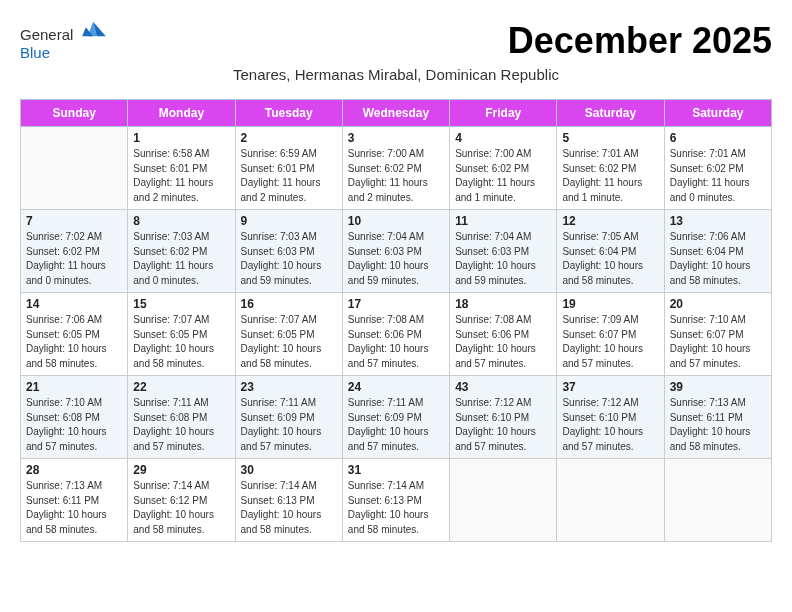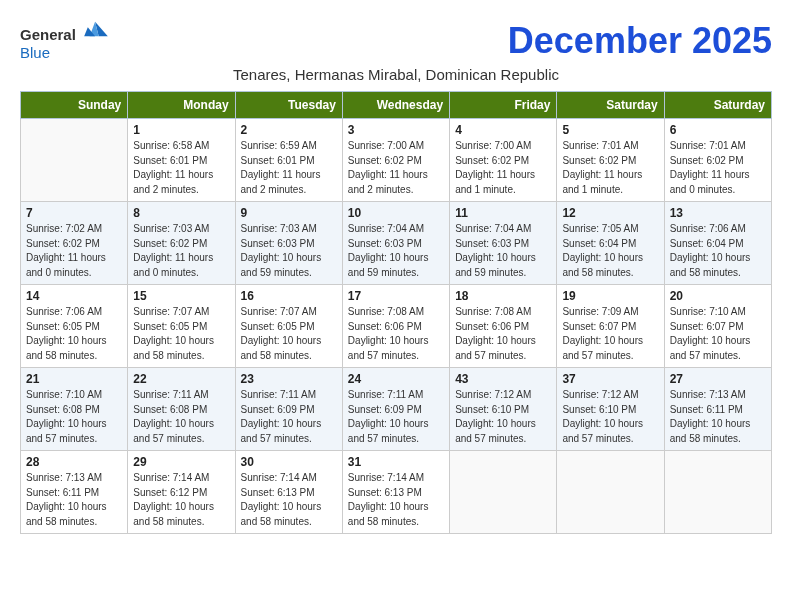--- a/index.html
+++ b/index.html
@@ -21,38 +21,38 @@
       align-items: center;
     }
     .logo-icon {
       width: 28px;
       height: 20px;
       margin-left: 2px;
     }
     .month-title {
       font-size: 36px;
       font-weight: bold;
-      color: #1d4ed8;
+      color: #000000;
       text-align: right;
     }
     .subtitle {
       text-align: center;
       font-size: 15px;
       color: #333;
-      margin-bottom: 8px;
+      margin-bottom: 16px;
     }
     .calendar {
       width: 100%;
       border-collapse: collapse;
       font-size: 11px;
     }
     .calendar th {
-      background-color: #4d7c0f;
+      background-color: #d946ef;
       color: #fff;
-      text-align: right;
+      text-align: center;
       padding: 6px 6px;
       font-size: 12px;
       font-weight: bold;
       border: 1px solid #b0c4d8;
     }
     .calendar td {
       border: 1px solid #ccc;
       vertical-align: top;
       padding: 4px 5px;
       width: 107px;
@@ -77,21 +77,21 @@
     .row-alt td {
       background-color: #f0f5fa;
     }
   </style>
 </head>
 <body>
 
 <div class="header-logo">
   <div class="logo-area">
     <div>
-      <span style="font-size:15px;font-weight:bold;color:#333;">General</span>
+      <span style="font-size:15px;font-weight:normal;color:#333;">General</span>
       <svg class="logo-icon" viewBox="0 0 30 22">
         <polygon points="14,2 28,18 18,18" fill="#1a6bbf"></polygon>
         <polygon points="14,2 18,18 8,18" fill="#4a9ae0"></polygon>
         <polygon points="6,8 14,18 2,18" fill="#1a6bbf"></polygon>
       </svg><br>
       <span style="font-size:15px;font-weight:normal;color:#1a6bbf;">Blue</span>
     </div>
   </div>
   <div class="month-title">December 2025</div>
 </div>
@@ -217,21 +217,21 @@
         </td>
         <td>
           <span class="day-number">43</span>
           <div class="day-info">Sunrise: 7:12 AM<br>Sunset: 6:10 PM<br>Daylight: 10 hours and 57 minutes.</div>
         </td>
         <td>
           <span class="day-number">37</span>
           <div class="day-info">Sunrise: 7:12 AM<br>Sunset: 6:10 PM<br>Daylight: 10 hours and 57 minutes.</div>
         </td>
         <td>
-          <span class="day-number">27</span>
+          <span class="day-number">39</span>
           <div class="day-info">Sunrise: 7:13 AM<br>Sunset: 6:11 PM<br>Daylight: 10 hours and 58 minutes.</div>
         </td>
       </tr>
       <tr>
         <td>
           <span class="day-number">28</span>
           <div class="day-info">Sunrise: 7:13 AM<br>Sunset: 6:11 PM<br>Daylight: 10 hours and 58 minutes.</div>
         </td>
         <td>
           <span class="day-number">29</span>

